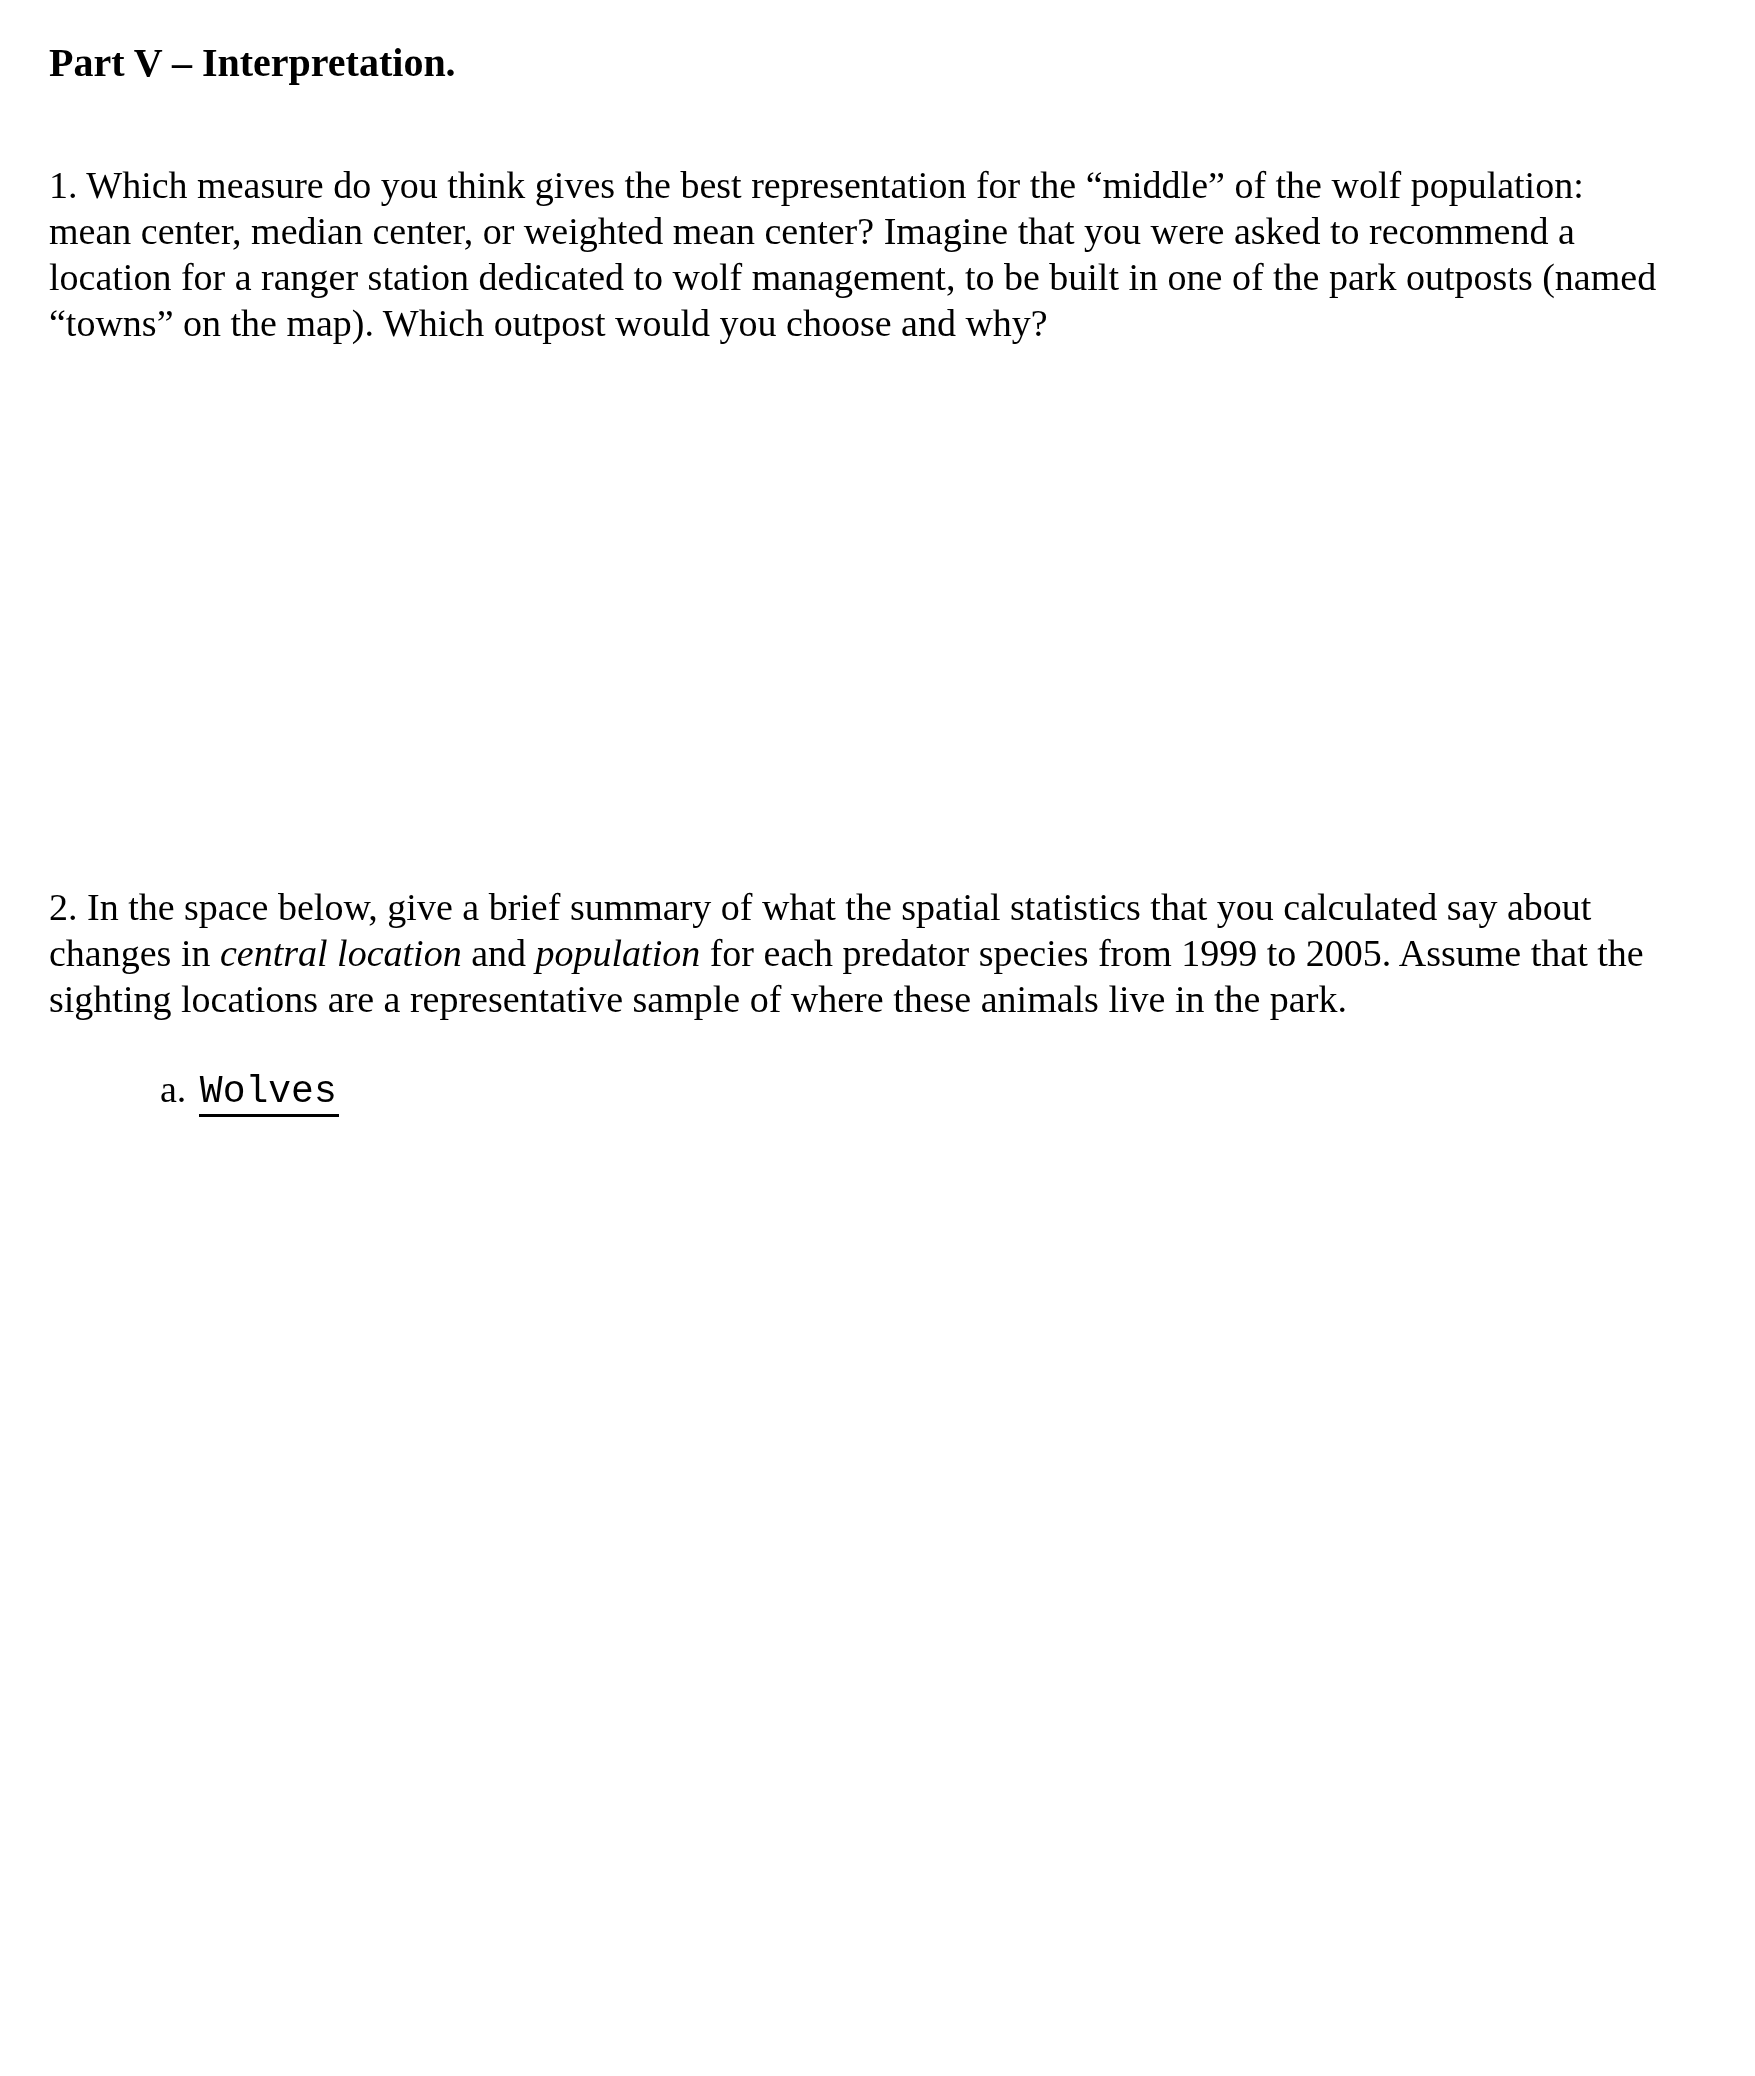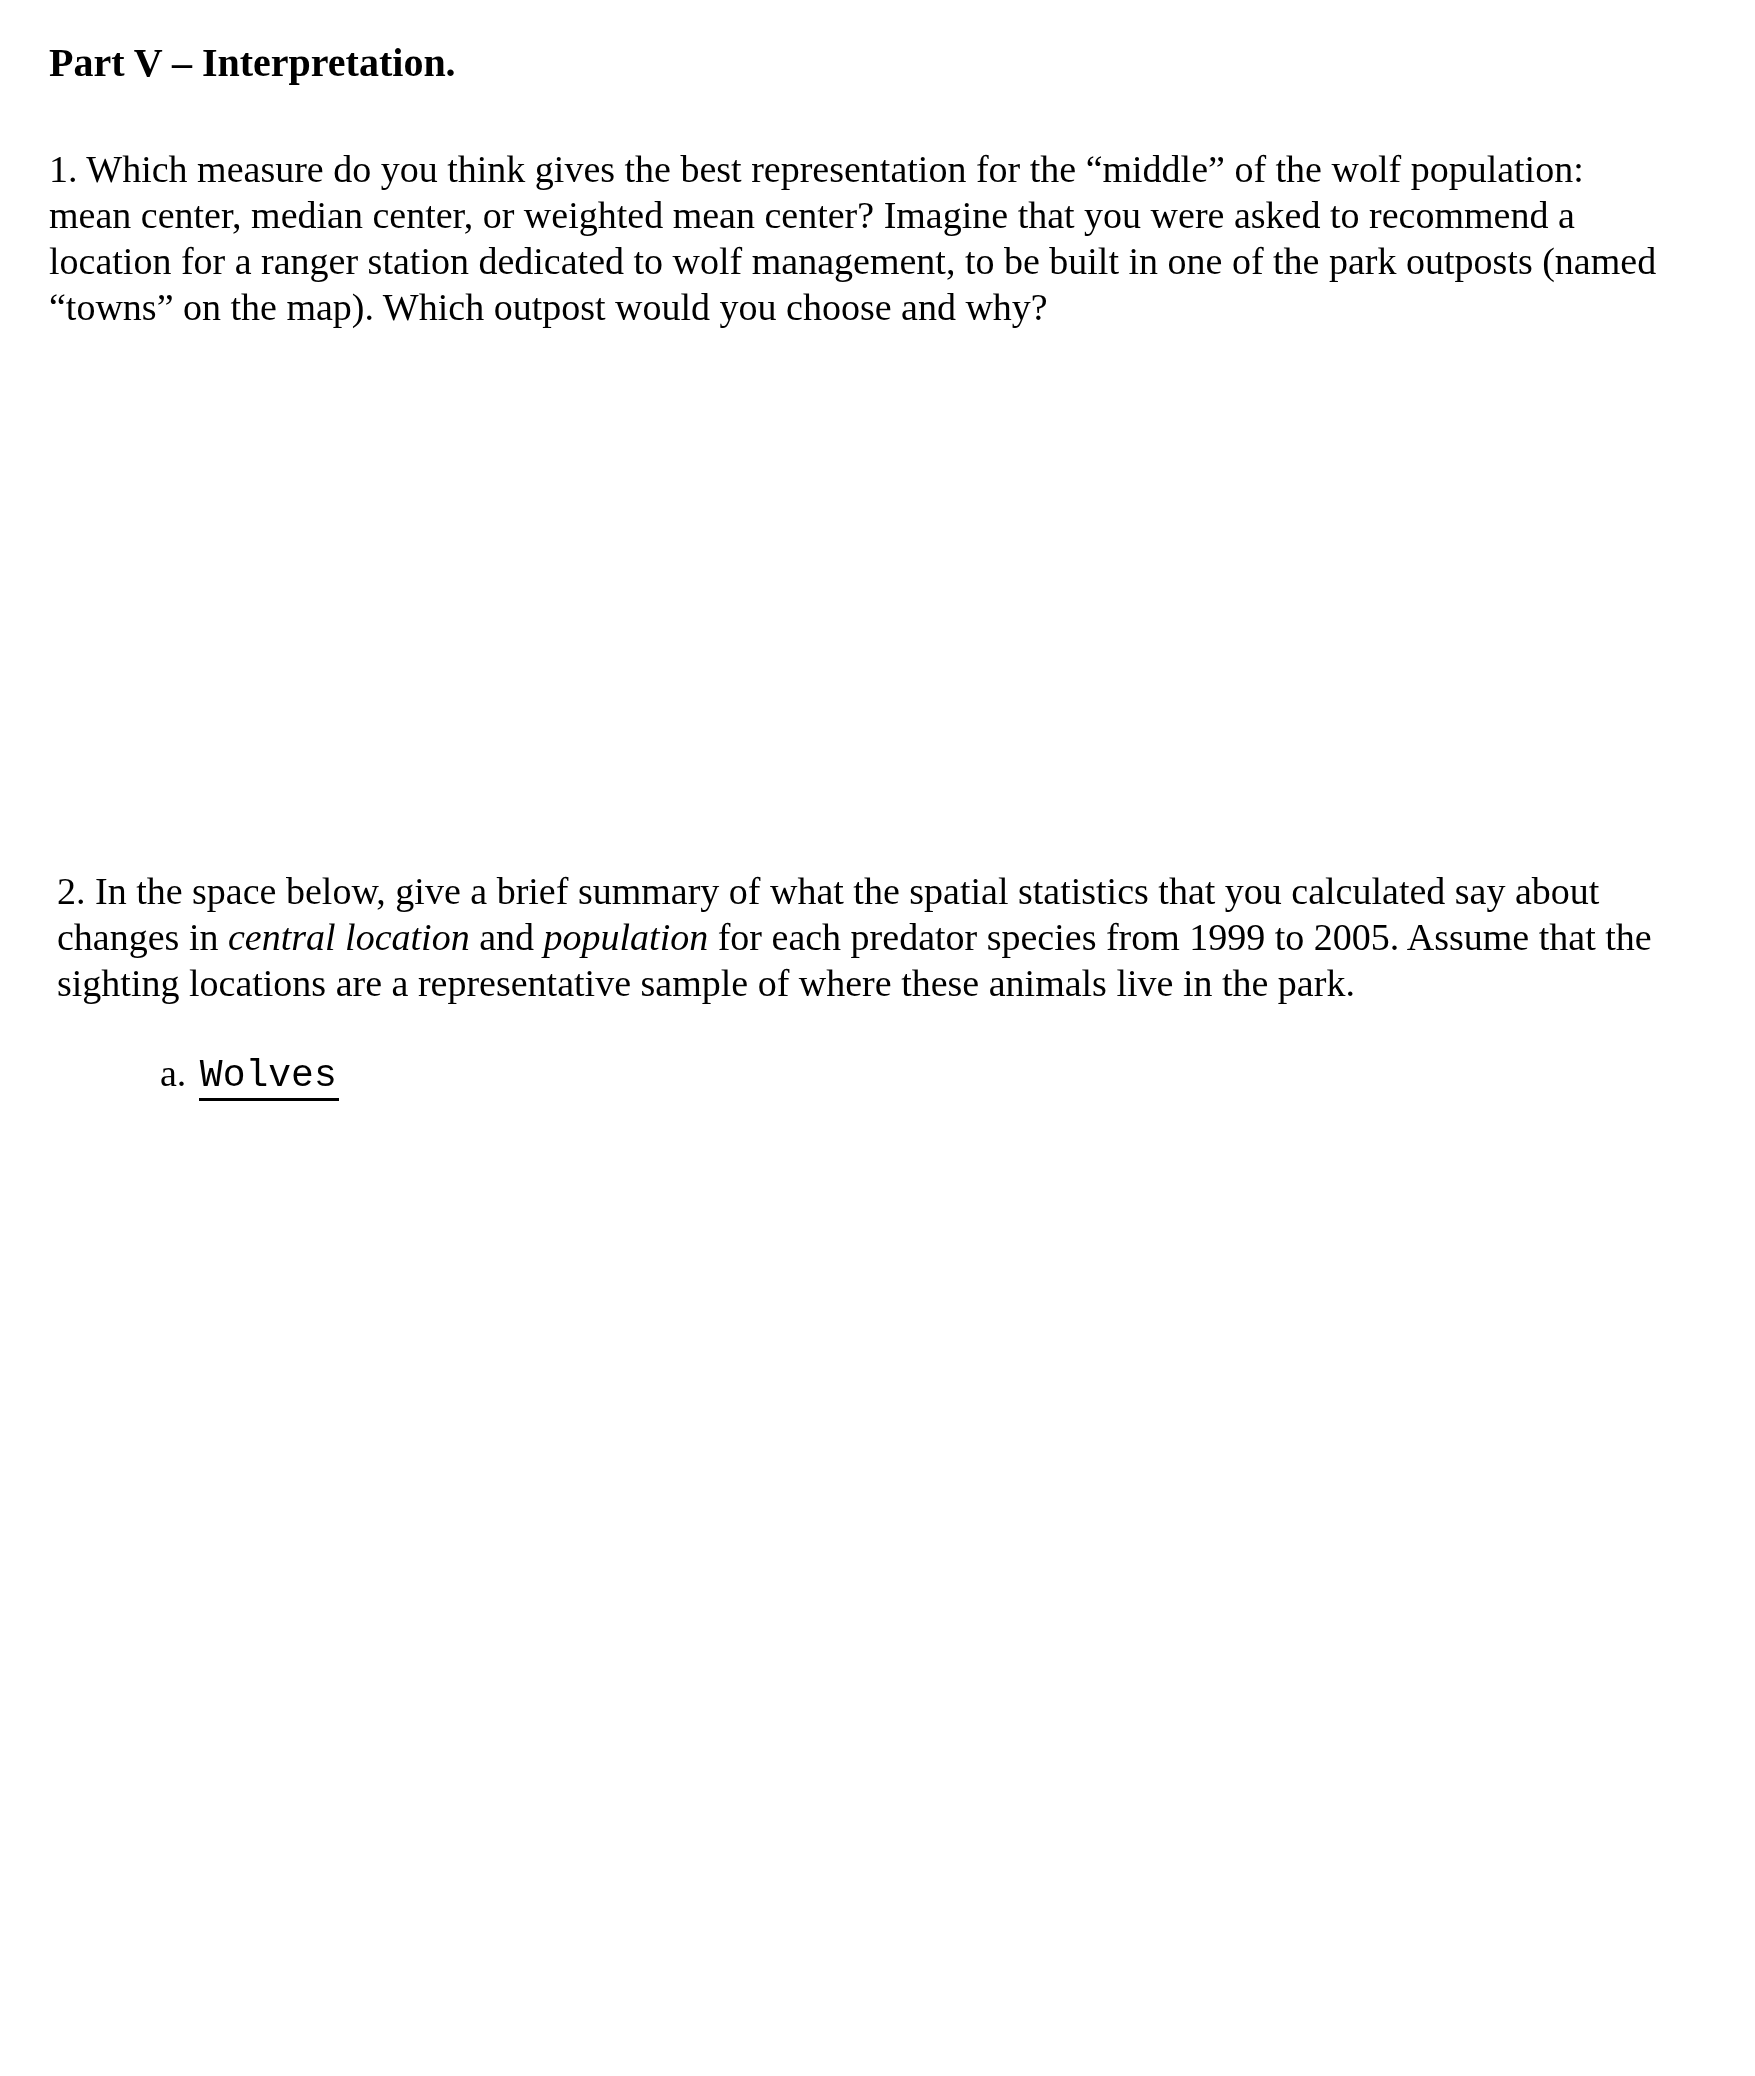--- a/index.html
+++ b/index.html
@@ -24,22 +24,22 @@
     font-size: 40px;
     font-weight: bold;
     line-height: 46px;
     margin: 0;
   }
   .para {
     margin: 0;
     white-space: pre-line;
     text-align: left;
   }
-  .q1 { margin-top: 60px; }
-  .q2 { margin-top: 538px; margin-left: 8px; }
+  .q1 { margin-top: 76px; }
+  .q2 { margin-top: 538px; }
   .italic { font-style: italic; text-align: right; }
   .subitem {
     margin-left: 111px;
   }
   .sub-a { margin-top: 44px; }
   .sub-b { margin-top: 449px; }
   .sub-c { margin-top: 413px; }
   .subitem-label {
     margin-right: 12.7px;
   }

